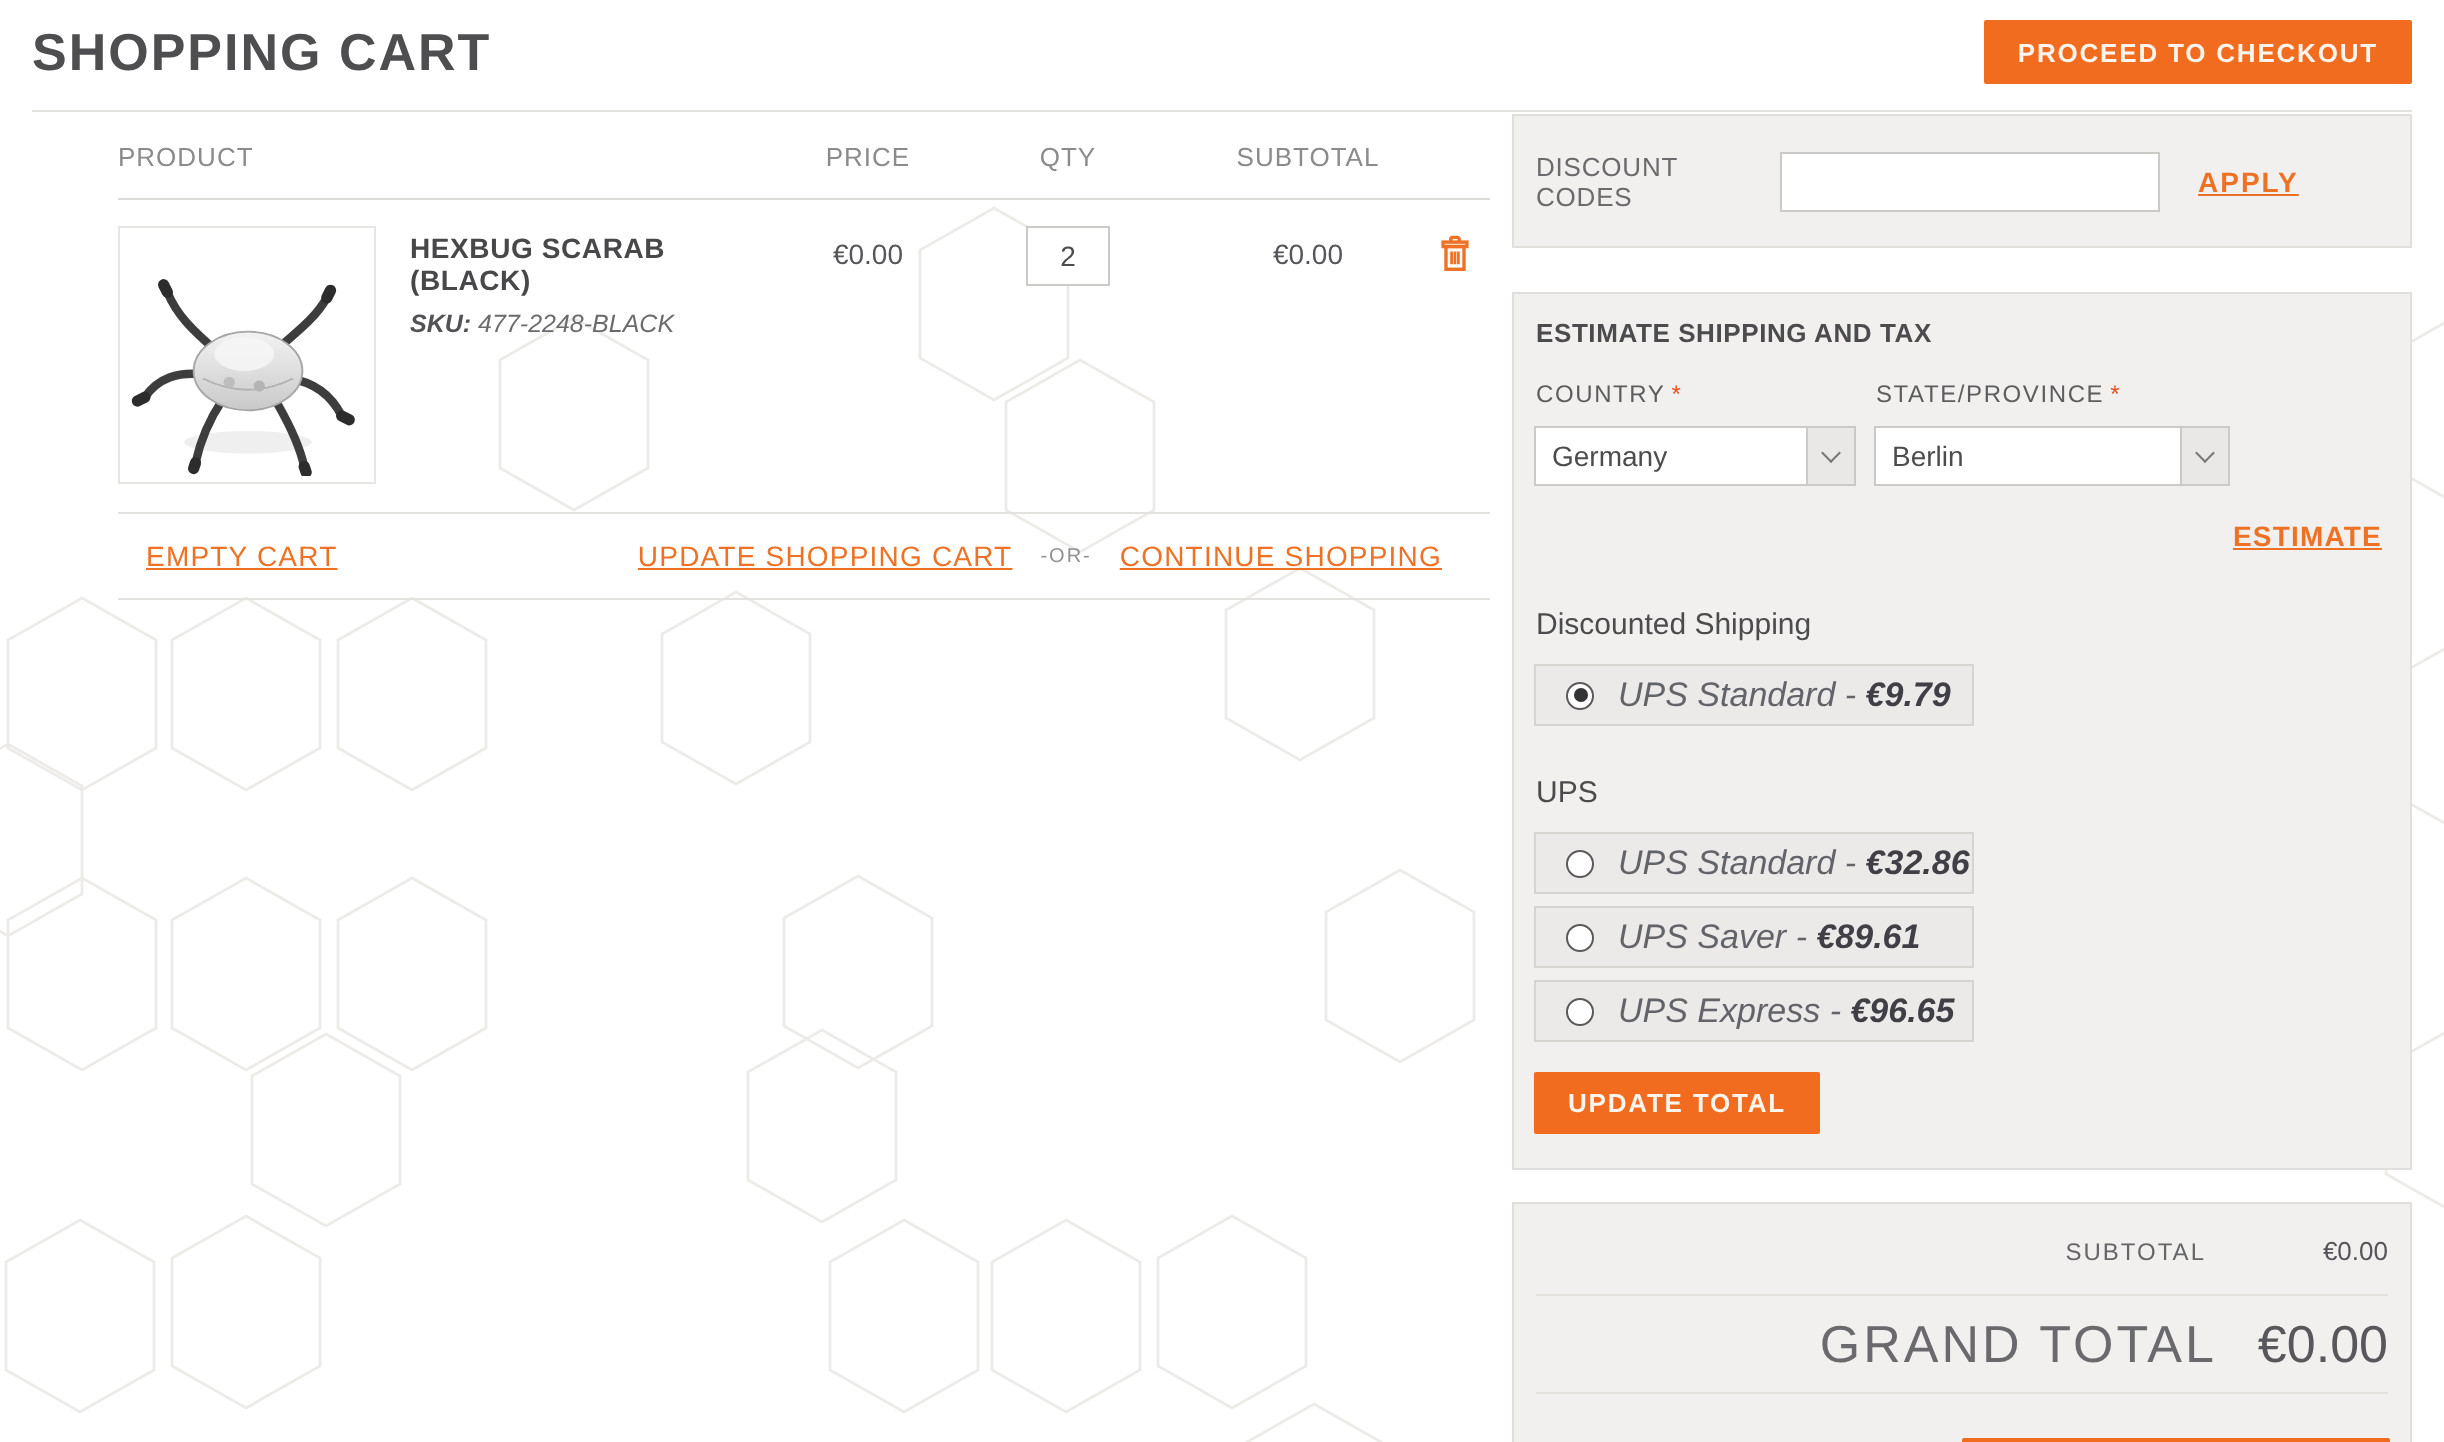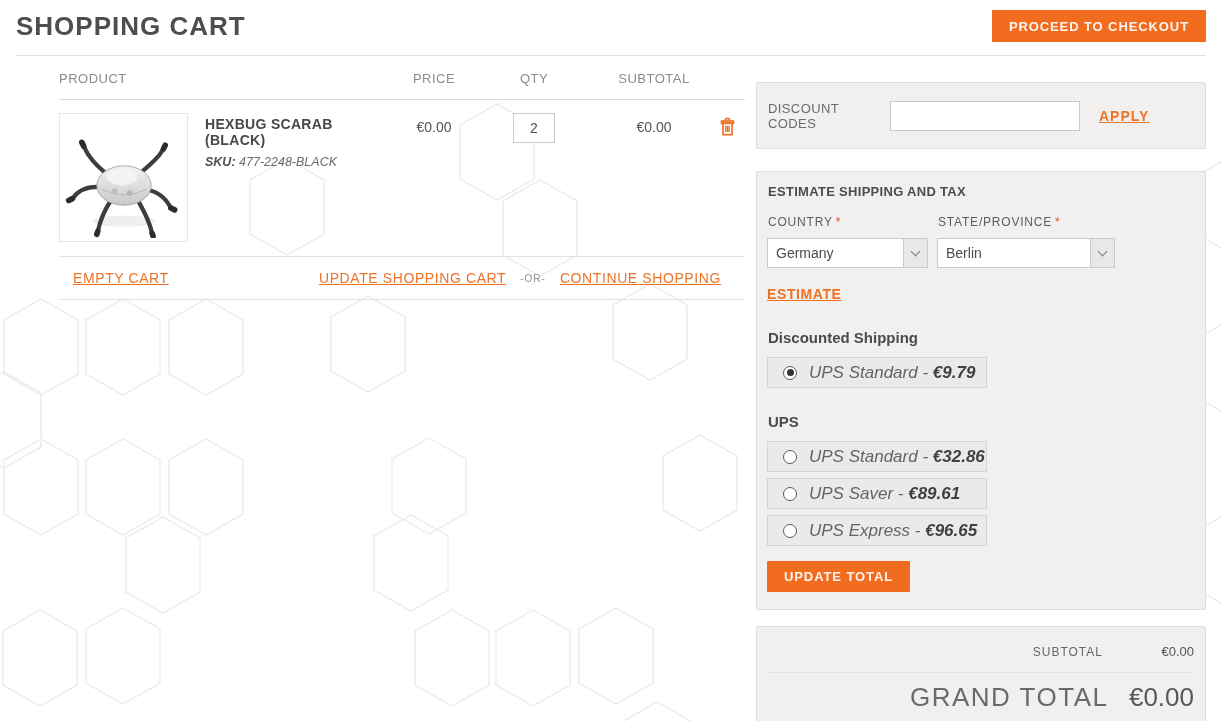--- a/index.html
+++ b/index.html
@@ -47,21 +47,21 @@
   .link { color:#ee7226; text-decoration:underline; font-size:14px; letter-spacing:0.6px;
           cursor:pointer; }
   .link-strong { font-weight:bold; }
   .actions-right { display:flex; align-items:center; gap:14px; }
   .or-sep { font-size:10px; color:#909092; letter-spacing:1px; }
 
   
   .side-col { width:458px; }
   .box { background:#f1f0ee; border:1px solid #e0dfdc; }
 
-  .discount-box { margin-top:26px; height:67px; display:flex; align-items:center; padding:0 11px; }
+  .discount-box { margin-top:1px; height:67px; display:flex; align-items:center; padding:0 11px; }
   .discount-label { width:122px; flex:none; font-size:13px; color:#6b6b6d; letter-spacing:0.4px; }
   .discount-input { width:190px; height:30px; border:1px solid #cbcac7; background:#fff;
                     font-family:"Liberation Sans", sans-serif; font-size:14px; color:#4c4c4e;
                     padding:0 8px; }
   .apply-link { margin-left:19px; font-size:14px; letter-spacing:1px;text-align:center; }
 
   .estimate-box { margin-top:22px; padding:10px 10px 17px 10px; }
   .est-title { font-size:13px; font-weight:bold; color:#4c4c4e; letter-spacing:0.3px;
                margin:2px 0 16px 1px; }
   .fields-row { display:flex; gap:9px; }
@@ -71,23 +71,23 @@
   .fake-select { height:30px; border:1px solid #cbcac7; background:#fff; display:flex;
                  align-items:center; position:relative; cursor:pointer; }
   .fake-select .val { font-size:14px; color:#4c4c4e; padding-left:8px; }
   .sel-arrow { position:absolute; right:0; top:0; bottom:0; width:24px; background:#e9e8e6;
                border-left:1px solid #cbcac7; display:flex; align-items:center; justify-content:center; }
   .chev { width:7px; height:7px; border-right:1.5px solid #77777a; border-bottom:1.5px solid #77777a;
           transform:rotate(45deg); margin-top:-3px; }
   .w-country { width:161px; } .w-state { width:178px; }
   .zip-input { width:79px; height:30px; border:1px solid #cbcac7; background:#fff;
                font-family:"Liberation Sans", sans-serif; font-size:15px; color:#4c4c4e; padding:0 8px; }
-  .estimate-link-row { margin:17px 4px 0 0; }
-
-  .ship-heading { font-size:15px; font-weight:bold; color:#4c4c4e; margin:25px 0 11px 1px; }
+  .estimate-link-row { text-align:right; margin:17px 4px 0 0; }
+
+  .ship-heading { font-size:15px; font-weight:normal; color:#4c4c4e; margin:25px 0 11px 1px; }
   .ship-heading.first { margin-top:26px; }
   .ship-opt { width:220px; height:31px; background:#ebeae8; border:1px solid #d5d4d1;
               display:flex; align-items:center; padding:0 10px; margin-bottom:6px; cursor:pointer; }
   .radio { width:14px; height:14px; border-radius:50%; border:1px solid #5a5a5c; background:#fff;
            flex:none; margin:0 12px 0 5px; display:flex; align-items:center; justify-content:center; }
   .radio.checked::after { content:""; width:7px; height:7px; border-radius:50%; background:#333336; }
   .opt-label { font-style:italic; font-size:17px; color:#63636a; white-space:pre; }
   .opt-price { font-weight:bold; color:#3f3f45; }
   .update-total { margin-top:9px; height:31px; }
 

